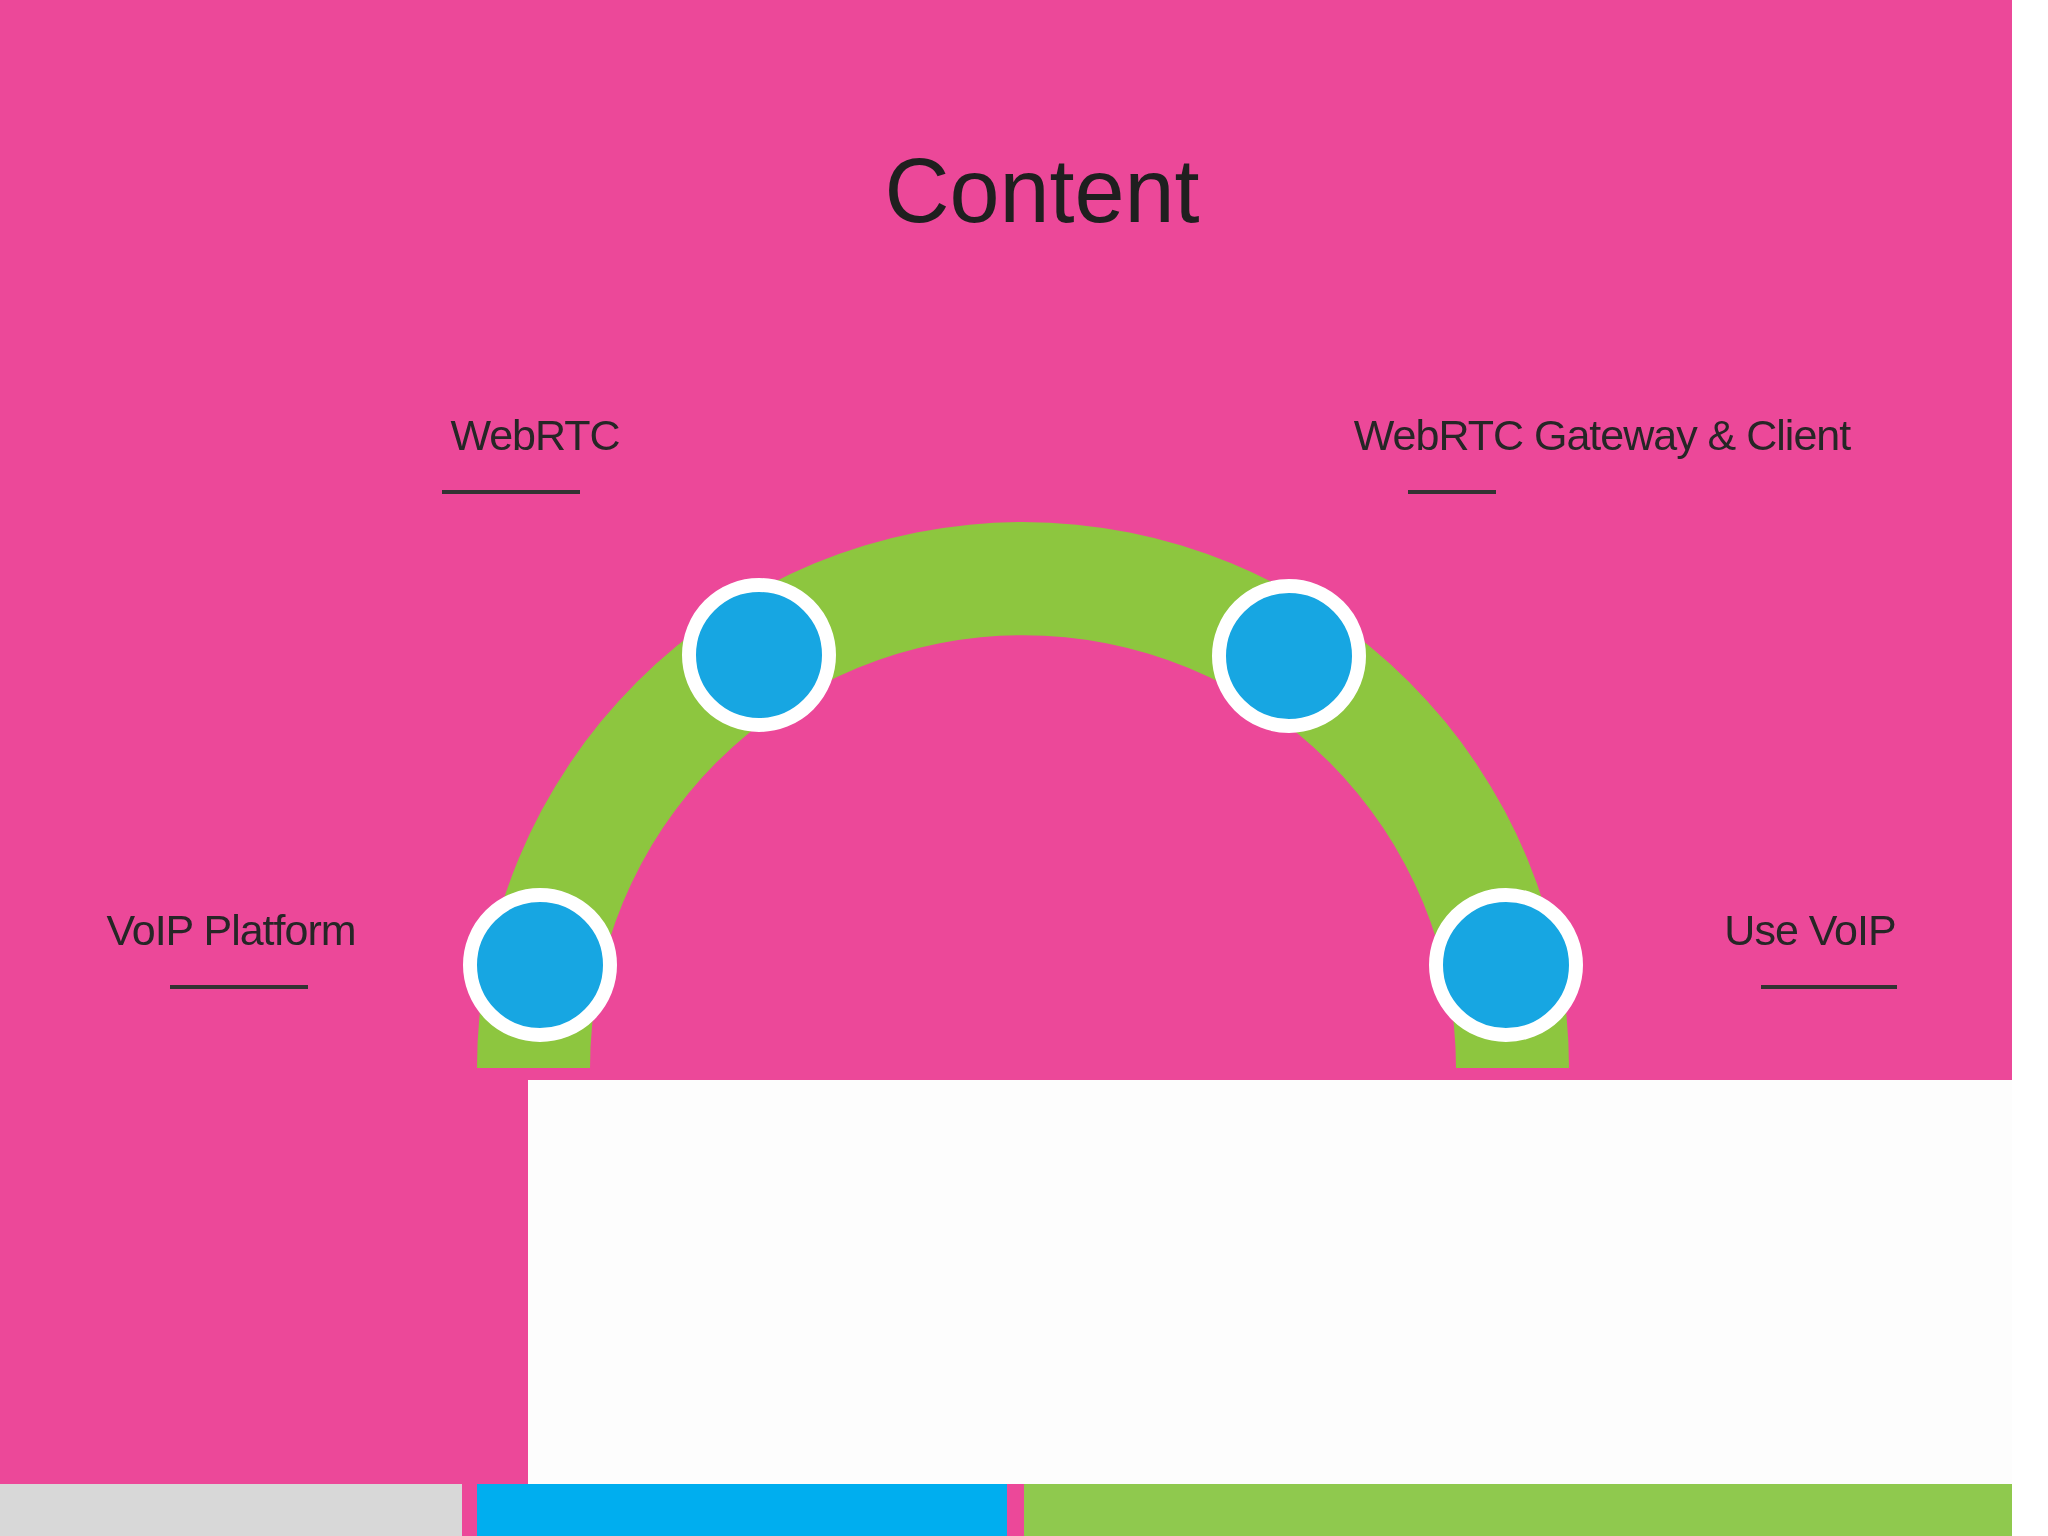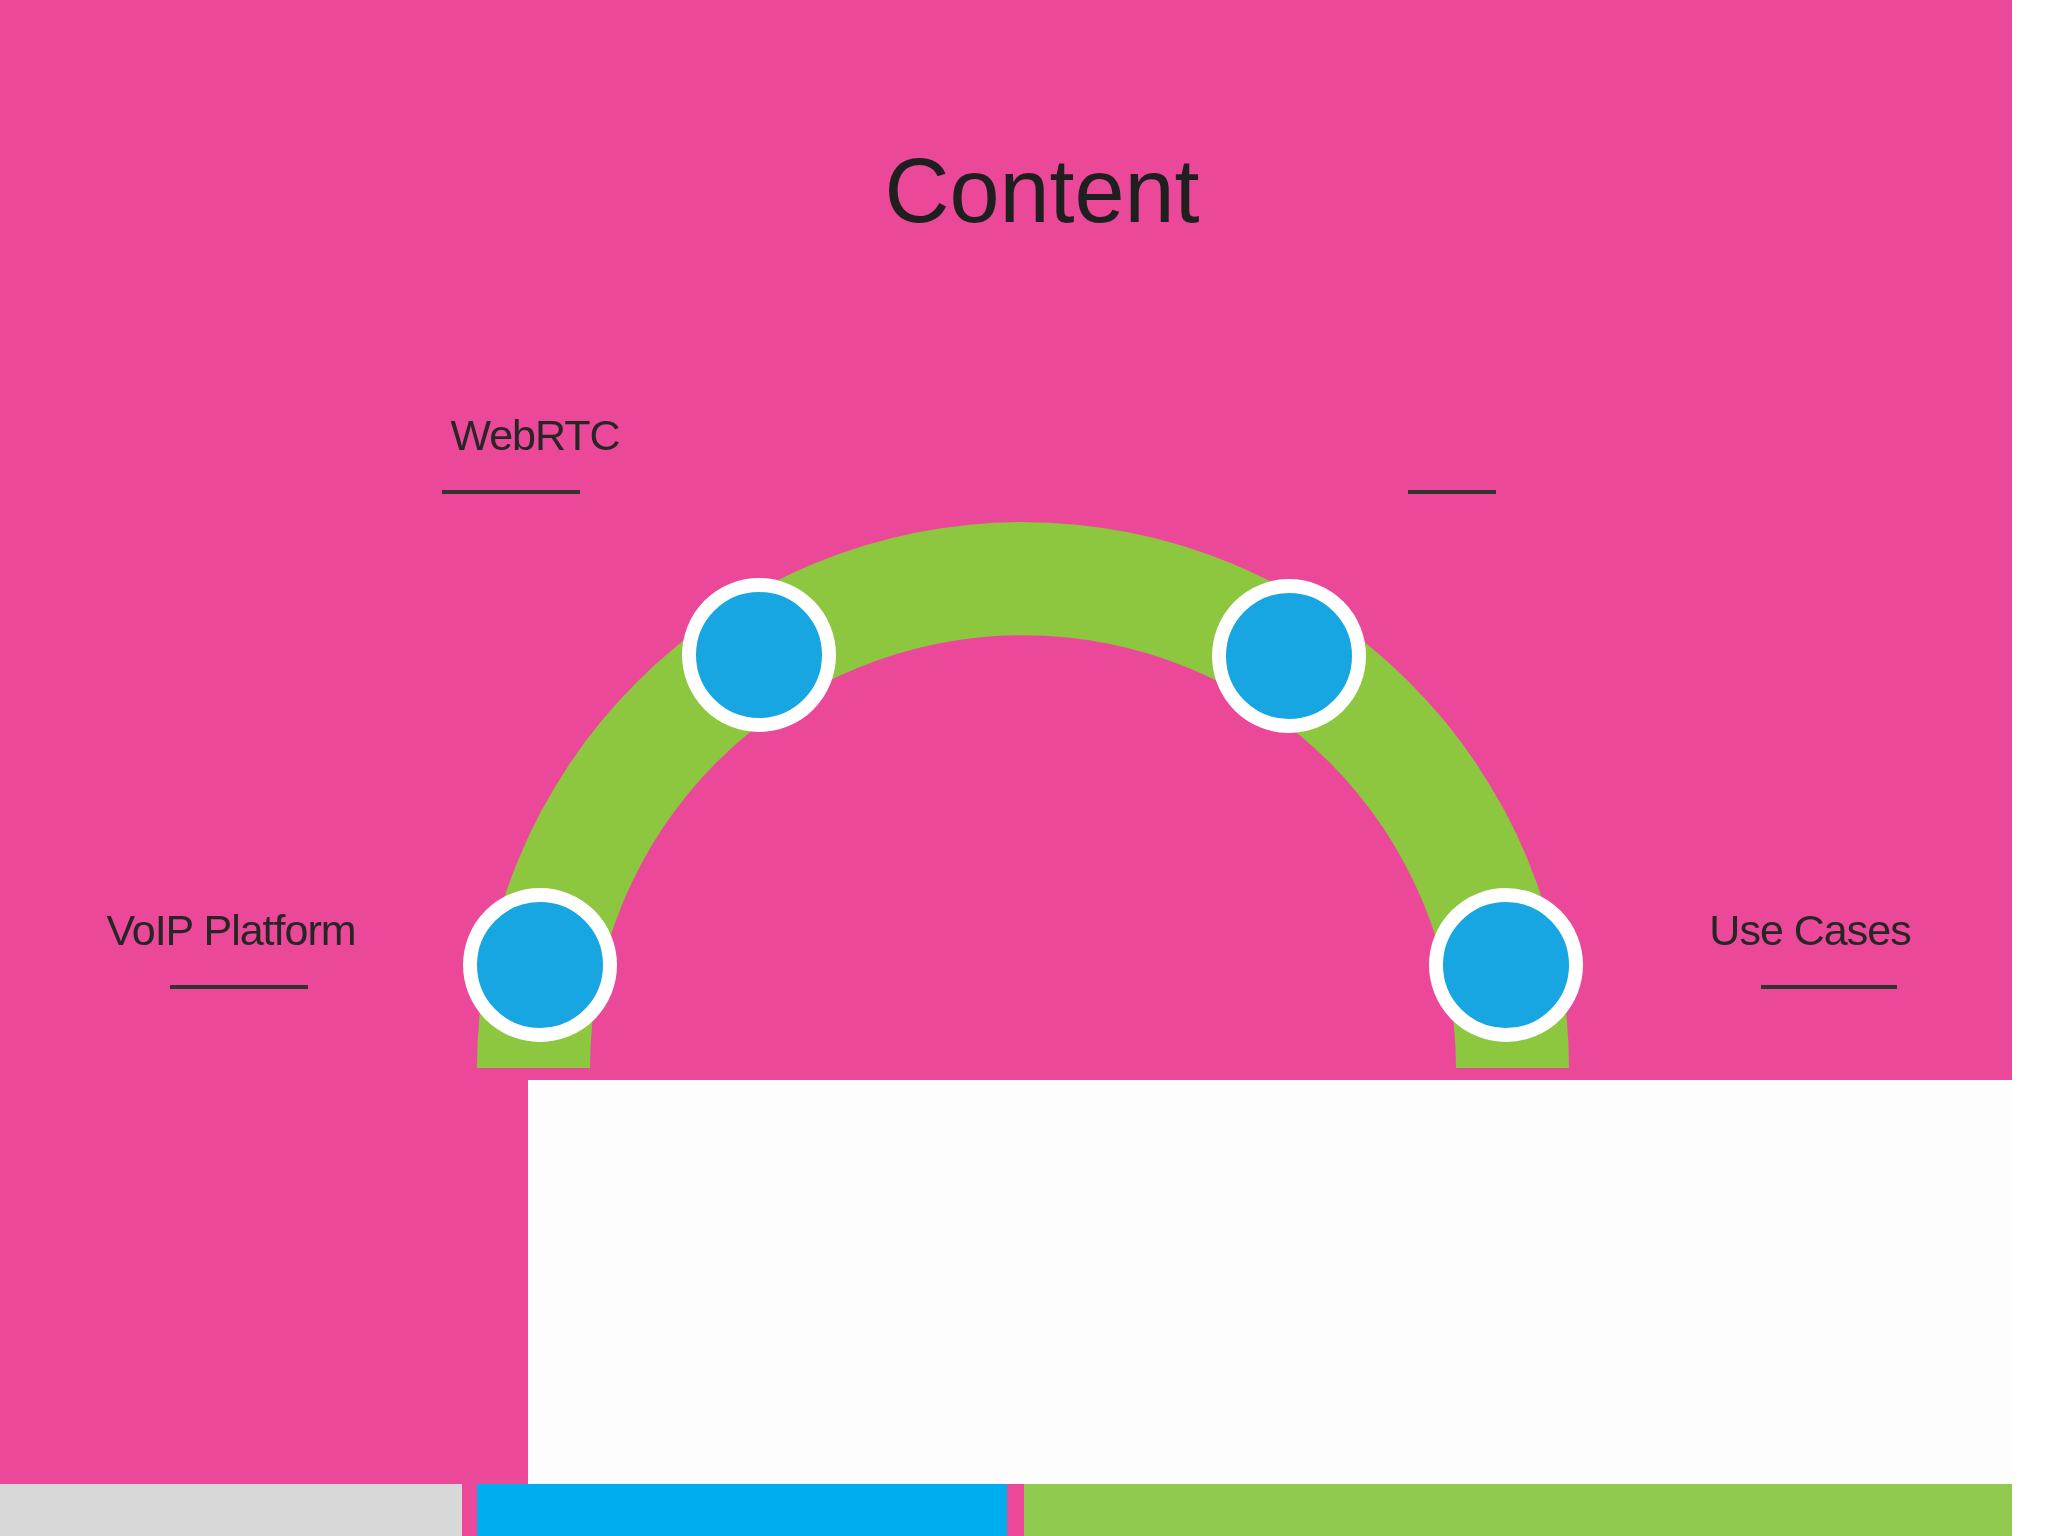--- a/index.html
+++ b/index.html
@@ -83,21 +83,22 @@
     <rect x="0" y="1484" width="462" height="52" fill="#D8D8D8"></rect>
     <rect x="477" y="1484" width="530" height="52" fill="#00AEEF"></rect>
     <rect x="1024" y="1484" width="1024" height="52" fill="#8FC94E"></rect>
   </svg>
 
   <div class="title">Content</div>
 
   <div class="node-label lbl-webrtc">WebRTC</div>
   <div class="underline ul-webrtc"></div>
 
+  <div class="node-label lbl-gateway">WebRTC Gateway &amp; Client</div>
   <div class="underline ul-gateway"></div>
 
   <div class="node-label lbl-voip">VoIP Platform</div>
   <div class="underline ul-voip"></div>
 
-  <div class="node-label lbl-usecases">Use Cases</div>
+  <div class="node-label lbl-usecases">Use VoIP</div>
   <div class="underline ul-usecases"></div>
 
 </div>
 
 </body></html>

